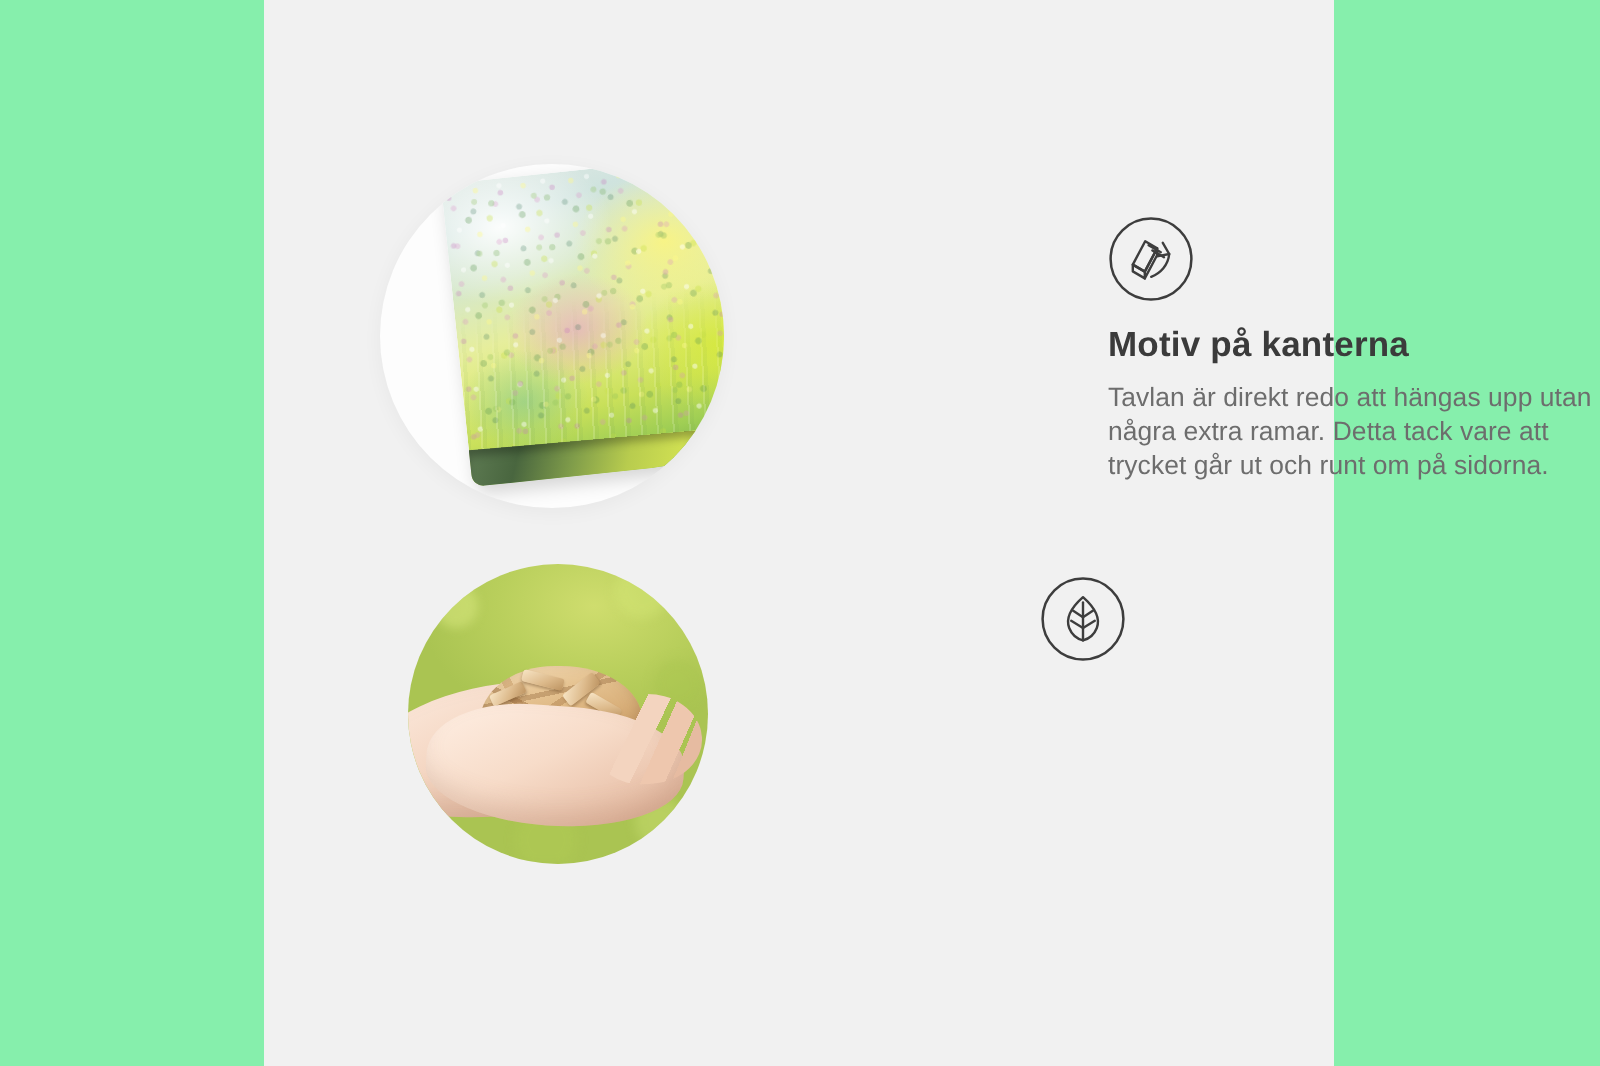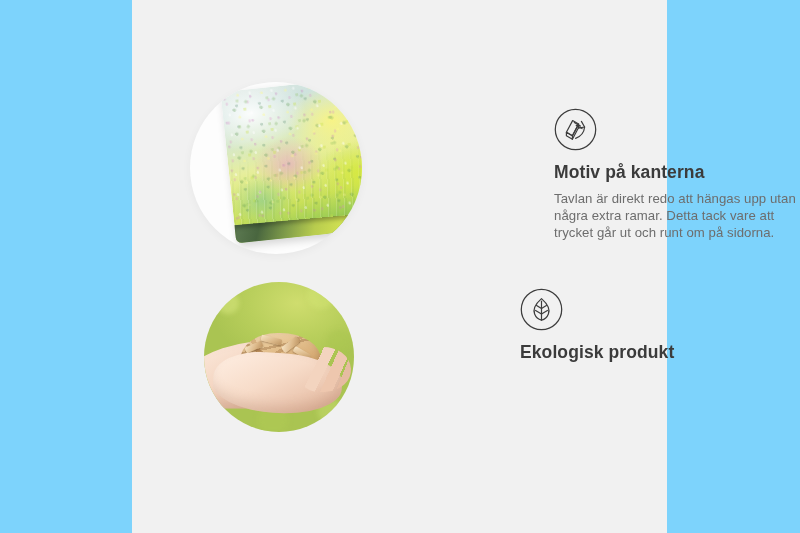--- a/index.html
+++ b/index.html
@@ -10,21 +10,21 @@
   body {
     font-family: "Liberation Sans", sans-serif;
     -webkit-font-smoothing: antialiased;
   }
 
   .screen {
     position: relative;
     width: 800px;
     height: 533px;
     overflow: hidden;
-    background: #7dd3fc;
+    background: #86efac;
   }
 
   
   .panel {
     position: absolute;
     left: 132px;
     top: 0;
     width: 535px;
     height: 533px;
     background: #f1f1f1;
@@ -331,17 +331,16 @@
           <g stroke="#3d3d3d" stroke-width="1.2" stroke-linecap="round" stroke-linejoin="round" fill="none">
             <path d="M21.5 10.6 C27.6 16.0 30.2 21.3 28.4 26.0 C27.0 29.6 24.5 31.4 21.5 32.2 C18.5 31.4 16.0 29.6 14.6 26.0 C12.8 21.3 15.4 16.0 21.5 10.6 Z"></path>
             <path d="M21.5 13.2 L21.5 32.2"></path>
             <path d="M21.5 20.6 L16.6 17.4"></path>
             <path d="M21.5 20.6 L26.4 17.4"></path>
             <path d="M21.5 26.0 L15.6 22.4"></path>
             <path d="M21.5 26.0 L27.4 22.4"></path>
           </g>
         </svg>
       </span>
-      <h3 class="feature-title">Ekologisk produkt</h3>
     </div>
   </div>
 
 </div>
 
 </body></html>

